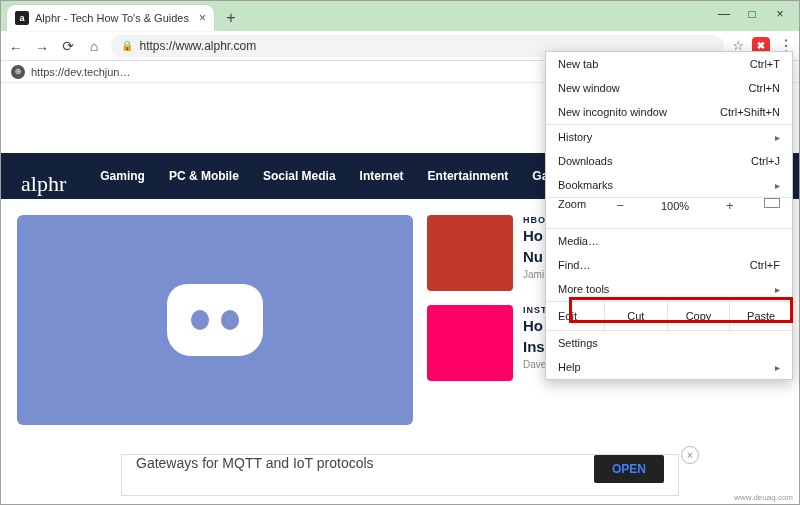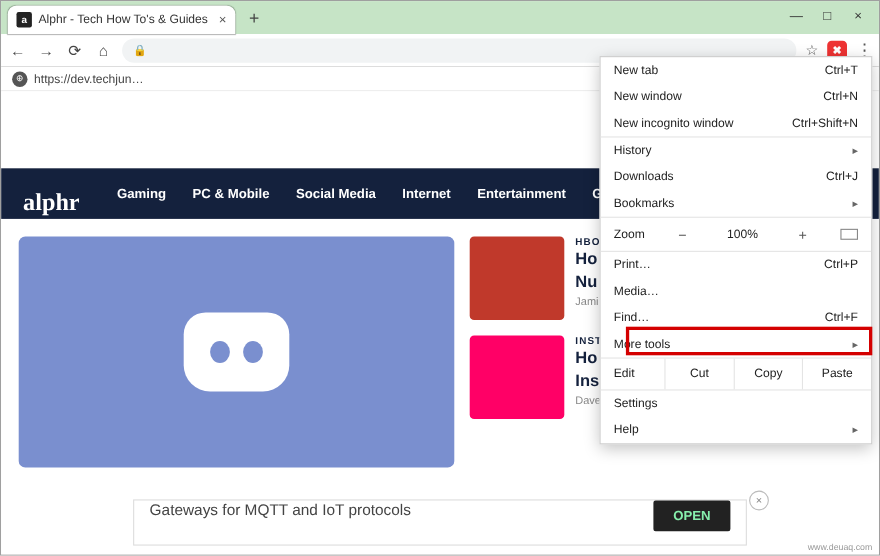--- a/index.html
+++ b/index.html
@@ -17,44 +17,44 @@
   .omnibox { flex:1; height:22px; background:#f1f3f4; border-radius:11px; display:flex; align-items:center; padding:0 10px; font-size:12px; color:#333; gap:6px;}
   .lock { font-size:10px; color:#555; }
   .star { color:#555; font-size:13px; }
   .ext { width:18px;height:18px; background:#e33; border-radius:4px; display:flex;align-items:center;justify-content:center;color:#fff;font-size:10px;font-weight:bold;}
   .kebab { color:#555; font-size:16px; letter-spacing:-1px; }
   .bookbar { height:22px; background:#fff; border-bottom:1px solid #eaeaea; display:flex; align-items:center; padding:0 10px; font-size:11px; color:#444; gap:6px;}
   .bm-icon { width:14px;height:14px; background:#555; border-radius:50%; display:flex;align-items:center;justify-content:center;color:#fff;font-size:8px;}
   .viewport { position:relative; height: calc(100% - 82px); background:#fff; overflow:hidden; }
   .spacer { height:70px; }
   .sitehead { height:46px; background:#14213d; display:flex; align-items:center; padding:0 20px; gap:24px; color:#fff; font-size:12px; font-weight:600;}
-  .logo { font-family: Georgia, serif; font-size:22px; font-weight:bold; margin-right:10px;margin-top:16px; }
+  .logo { font-family: Georgia, serif; font-size:22px; font-weight:normal; margin-right:10px;margin-top:16px; }
   .content { display:flex; padding:16px; gap:14px; }
   .hero { width:396px; height:210px; background:#7a8fcf; border-radius:6px; display:flex; align-items:center; justify-content:center; }
   .discord { width:96px; height:72px; background:#fff; border-radius:20px 20px 24px 24px; position:relative; }
   .discord::before, .discord::after { content:""; position:absolute; width:18px;height:20px; background:#7a8fcf; border-radius:50%; top:26px; }
   .discord::before { left:24px; } .discord::after { right:24px; }
   .side { flex:1; }
   .card { display:flex; gap:10px; margin-bottom:14px; }
   .thumb { width:86px; height:76px; border-radius:4px; }
   .thumb1 { background:#c0392b; }
   .thumb2 { background:#f06; }
   .cat { font-size:9px; font-weight:700; letter-spacing:1px; color:#14213d; }
   .title { font-size:15px; font-weight:700; color:#14213d; line-height:1.25; margin:2px 0;}
   .byline { font-size:10px; color:#888; }
   .adbar { position:absolute; bottom:8px; left:120px; right:120px; height:42px; background:#fff; border:1px solid #ddd; display:flex; align-items:flex-start; padding:0 14px; font-size:14px; color:#444; }
-  .open-btn { margin-left:auto; background:#222; color:#86efac; font-weight:600; font-size:12px; padding:7px 18px; border-radius:2px;}
+  .open-btn { margin-left:auto; background:#222; color:#3b82f6; font-weight:600; font-size:12px; padding:7px 18px; border-radius:2px;}
   .ad-x { position:absolute; right:100px; bottom:40px; width:18px;height:18px;border:1px solid #bbb;border-radius:50%; display:flex;align-items:center;justify-content:center;font-size:10px;color:#888;}
   .watermark { position:absolute; right:4px; bottom:2px; font-size:8px; color:#999; background:#fff; padding:0 2px;}
   
   .menu { position:absolute; top:50px; right:6px; width:248px; background:#fff; border:1px solid #ccc; box-shadow:0 4px 14px rgba(0,0,0,.25); font-size:11px; color:#222; }
   .mrow { height:24px; display:flex; align-items:center; padding:0 12px; justify-content:space-between; }
   .msep { height:1px; background:#e4e4e4; }
   .arrow { color:#666; font-size:10px; }
-  .zoomrow { height:30px; display:flex; align-items:center; padding:0 12px; gap:10px; }
+  .zoomrow { height:30px; display:flex; align-items:flex-start; padding:0 12px; gap:10px; }
   .zctl { flex:1; display:flex; align-items:center; justify-content:space-around; }
   .zb { color:#555; font-size:13px; width:16px; text-align:center;}
   .full { border:1px solid #888; width:16px;height:10px; position:relative;}
   .editrow { height:28px; display:flex; align-items:center; }
   .editrow > div:first-child { padding:0 12px; flex:0 0 58px; }
   .ecell { flex:1; text-align:center; border-left:1px solid #e4e4e4; height:100%; display:flex;align-items:center;justify-content:center;}
   .highlight { position:absolute; border:3px solid #d40000; pointer-events:none; }
 </style>
 </head>
 <body>
@@ -75,20 +75,21 @@
     </div>
   </div>
 
   <div class="toolbar">
     <span class="tb-icon">←</span>
     <span class="tb-icon">→</span>
     <span class="tb-icon">⟳</span>
     <span class="tb-icon">⌂</span>
     <div class="omnibox">
       <span class="lock">🔒</span>
+      <span>https://www.alphr.com</span>
     </div>
     <span class="star">☆</span>
     <span class="ext">✖</span>
     <span class="kebab">⋮</span>
   </div>
 
   <div class="bookbar">
     <span class="bm-icon">⊕</span>
     <span>https://dev.techjun…</span>
   </div>
@@ -171,24 +172,20 @@
       <span>Zoom</span>
       <div class="zctl">
         <span class="zb">−</span>
         <span>100%</span>
         <span class="zb">+</span>
       </div>
       <span class="full"></span>
     </div>
     <div class="msep"></div>
     <div class="mrow">
-        <span>Print…</span>
-        <span>Ctrl+P</span>
-      </div>
-    <div class="mrow">
         <span>Media…</span>
         <span></span>
       </div>
     <div class="mrow">
         <span>Find…</span>
         <span>Ctrl+F</span>
       </div>
     <div class="mrow">
         <span>More tools</span>
         <span class="arrow">▸</span>

